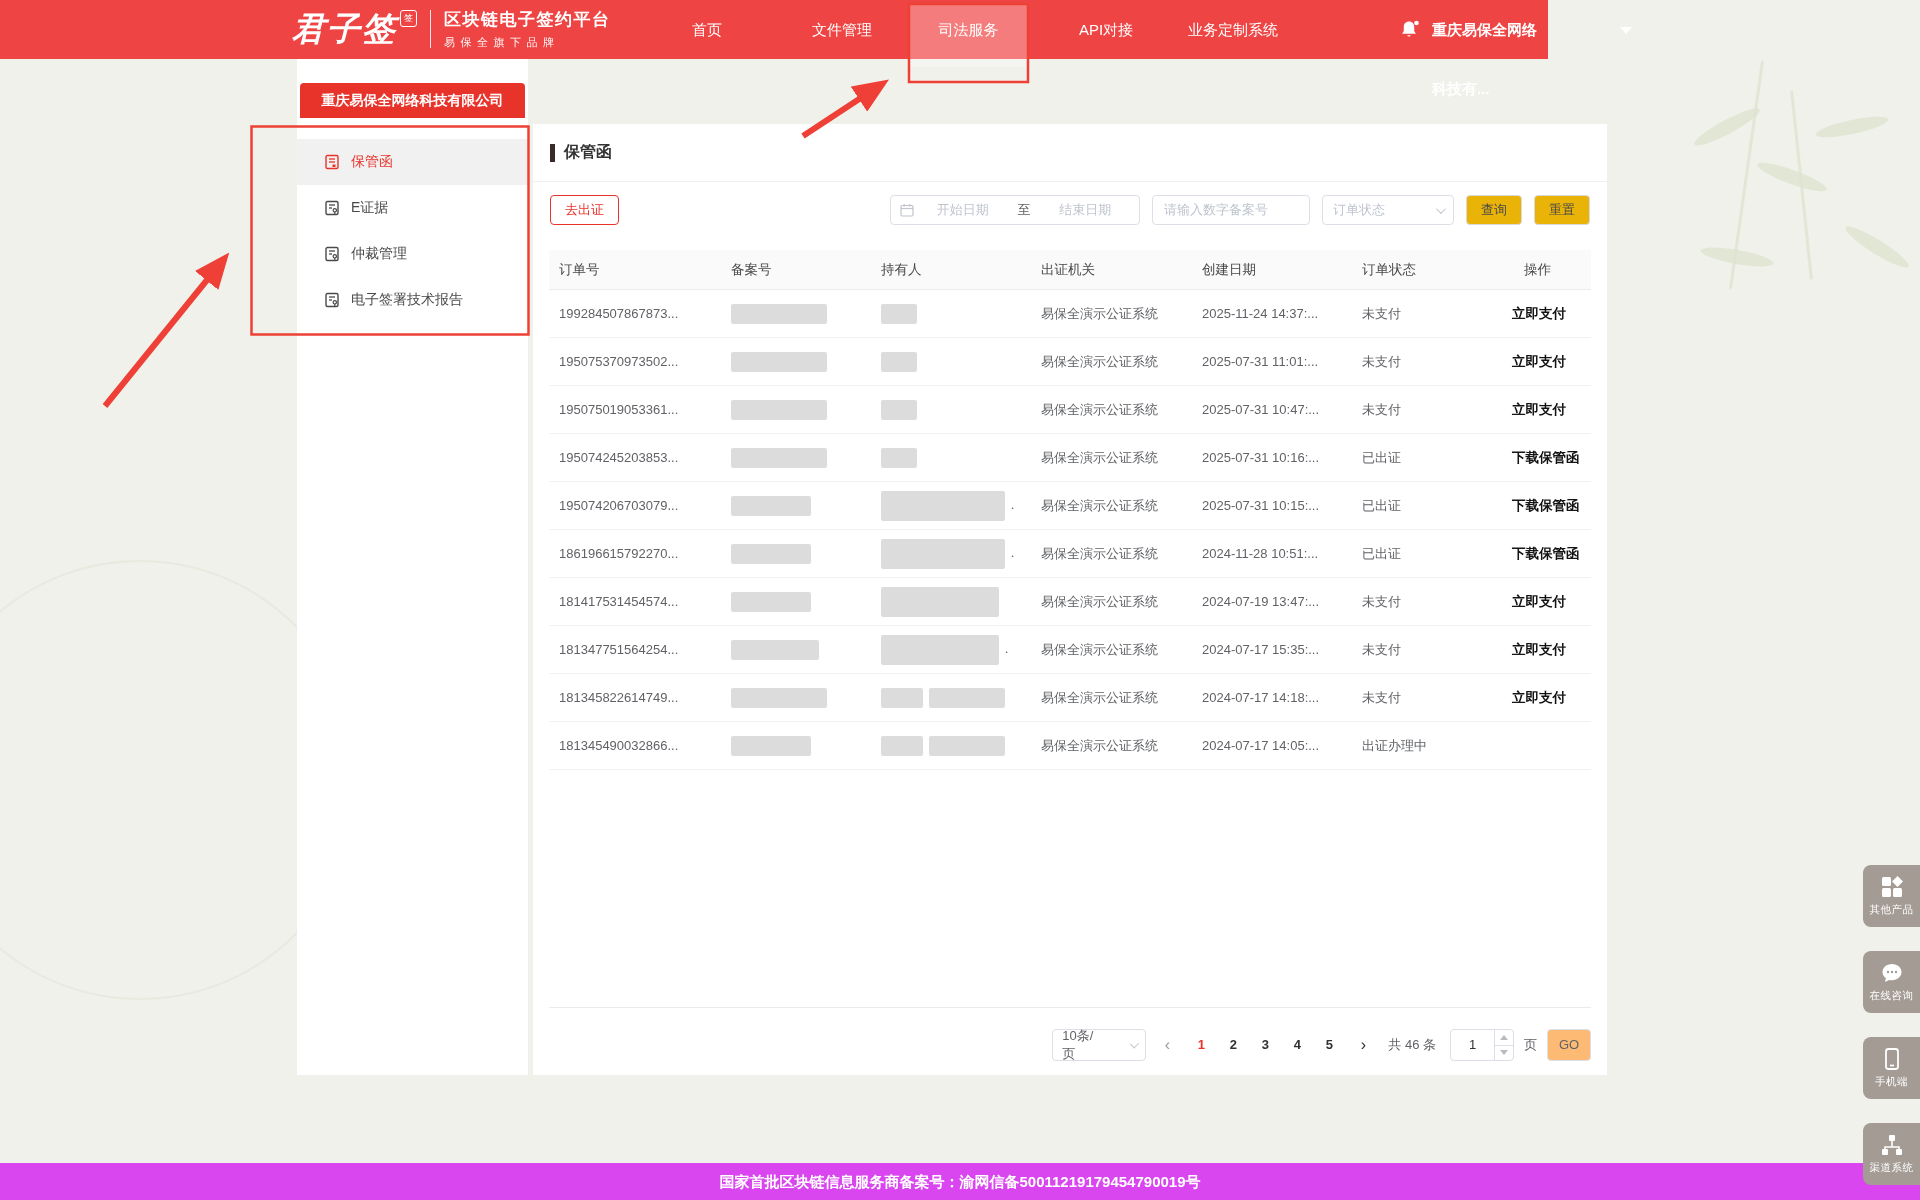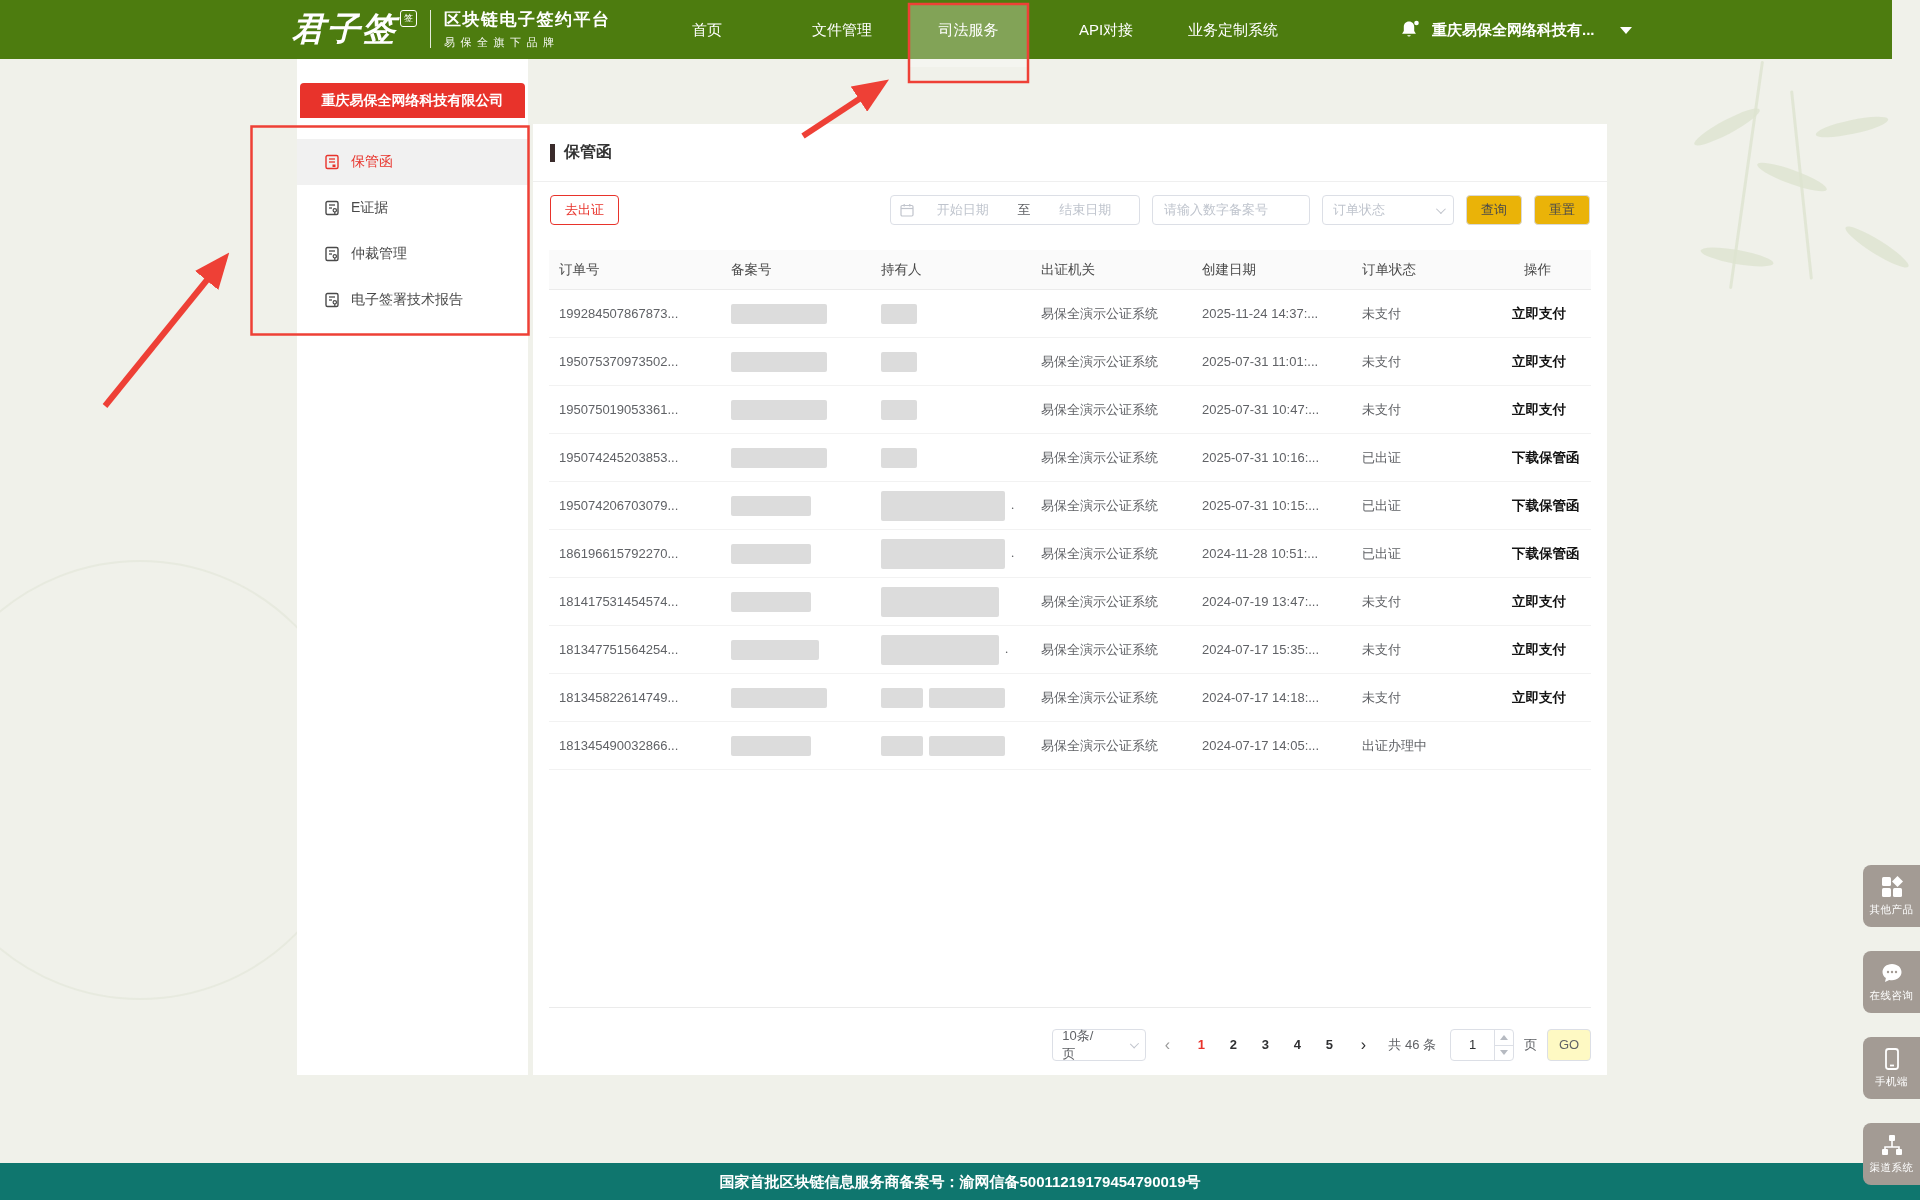--- a/index.html
+++ b/index.html
@@ -14,21 +14,21 @@
   .b1 { left:1745px; top:60px; transform:rotate(8deg); }
   .b2 { left:1800px; top:90px; transform:rotate(-6deg); height:190px; }
   .leaf { width:74px; height:14px; background:#dde3d0; border-radius:50% 50% 50% 50%; opacity:.8; }
   .l1 { left:1690px; top:120px; transform:rotate(-28deg); }
   .l2 { left:1755px; top:170px; transform:rotate(20deg); }
   .l3 { left:1815px; top:120px; transform:rotate(-12deg); }
   .l4 { left:1840px; top:240px; transform:rotate(32deg); }
   .l5 { left:1700px; top:250px; transform:rotate(10deg); }
 
   
-  .header { position:absolute; left:0; top:0; width:1892px; height:59px; background:#4d7c0f; z-index:5; }
+  .header { position:absolute; left:0; top:0; width:1548px; height:59px; background:#ef4444; z-index:5; }
   .logo-wrap { position:absolute; left:292px; top:8px; display:flex; align-items:center; color:#fff; }
   .brand-row { display:flex; align-items:flex-start; }
   .brand { font-family:"Liberation Serif","DejaVu Serif",serif; font-size:33px; font-weight:bold; font-style:italic; line-height:42px; letter-spacing:2px; }
   .seal { width:17px; height:17px; border:1.5px solid #fff; border-radius:3px; font-size:9px; line-height:15px; text-align:center; margin-left:3px; margin-top:2px; }
   .logo-divider { width:1px; height:38px; background:rgba(255,255,255,.85); margin:0 13px; }
   .logo-sub .l1t { font-size:17px; font-weight:bold; letter-spacing:1.5px; }
   .logo-sub .l2t { font-size:11px; letter-spacing:5.5px; margin-top:4px; opacity:.95; }
 
   .nav-item { position:absolute; top:0; height:59px; line-height:59px; text-align:center; color:#fff; font-size:15px; cursor:pointer; z-index:6; }
   .nav-1 { left:666px; width:82px; }
@@ -89,30 +89,30 @@
   .pg-num { width:26px; height:32px; line-height:32px; text-align:center; font-weight:bold; color:#303133; cursor:pointer; }
   .pg-num.current { color:#e8332b; }
   .pg-total { margin:0 4px; }
   .pg-jump { width:64px; height:32px; border:1px solid #dcdfe6; border-radius:4px; display:flex; background:#fff; }
   .pg-jump .val { flex:1; text-align:center; line-height:30px; color:#303133; }
   .spin { width:19px; border-left:1px solid #dcdfe6; display:flex; flex-direction:column; }
   .spin span { flex:1; display:flex; align-items:center; justify-content:center; cursor:pointer; }
   .spin span:first-child { border-bottom:1px solid #dcdfe6; }
   .tri-up { width:0; height:0; border-left:4px solid transparent; border-right:4px solid transparent; border-bottom:5px solid #b6bac1; }
   .tri-dn { width:0; height:0; border-left:4px solid transparent; border-right:4px solid transparent; border-top:5px solid #b6bac1; }
-  .pg-go { width:44px; height:32px; border:1px solid #dcdfe6; border-radius:4px; background:#fef9c3; text-align:center; line-height:30px; color:#606266; cursor:pointer; }
+  .pg-go { width:44px; height:32px; border:1px solid #dcdfe6; border-radius:4px; background:#fdba74; text-align:center; line-height:30px; color:#606266; cursor:pointer; }
 
   
   .float-btns { position:absolute; right:0; top:865px; width:57px; z-index:8; }
   .fbtn { width:57px; height:62px; background:#a39b94; border-radius:8px 0 0 8px; color:#fff; display:flex; flex-direction:column; align-items:center; justify-content:center; gap:4px; margin-bottom:24px; cursor:pointer; }
   .fbtn .ficon { width:24px; height:24px; }
   .fbtn .flabel { font-size:10.5px; letter-spacing:.5px; }
 
   
-  .footer { position:absolute; left:0; bottom:0; width:1920px; height:37px; background:#0f766e; color:#fff; text-align:center; line-height:37px; font-size:15px; font-weight:bold; z-index:4; }
+  .footer { position:absolute; left:0; bottom:0; width:1920px; height:37px; background:#d946ef; color:#fff; text-align:center; line-height:37px; font-size:15px; font-weight:bold; z-index:4; }
 
   
   .anno { position:absolute; left:0; top:0; width:1920px; height:1200px; z-index:50; pointer-events:none; }
 </style>
 </head>
 <body>
 
 <div class="stage">
 
   <div class="deco deco-circle"></div>

